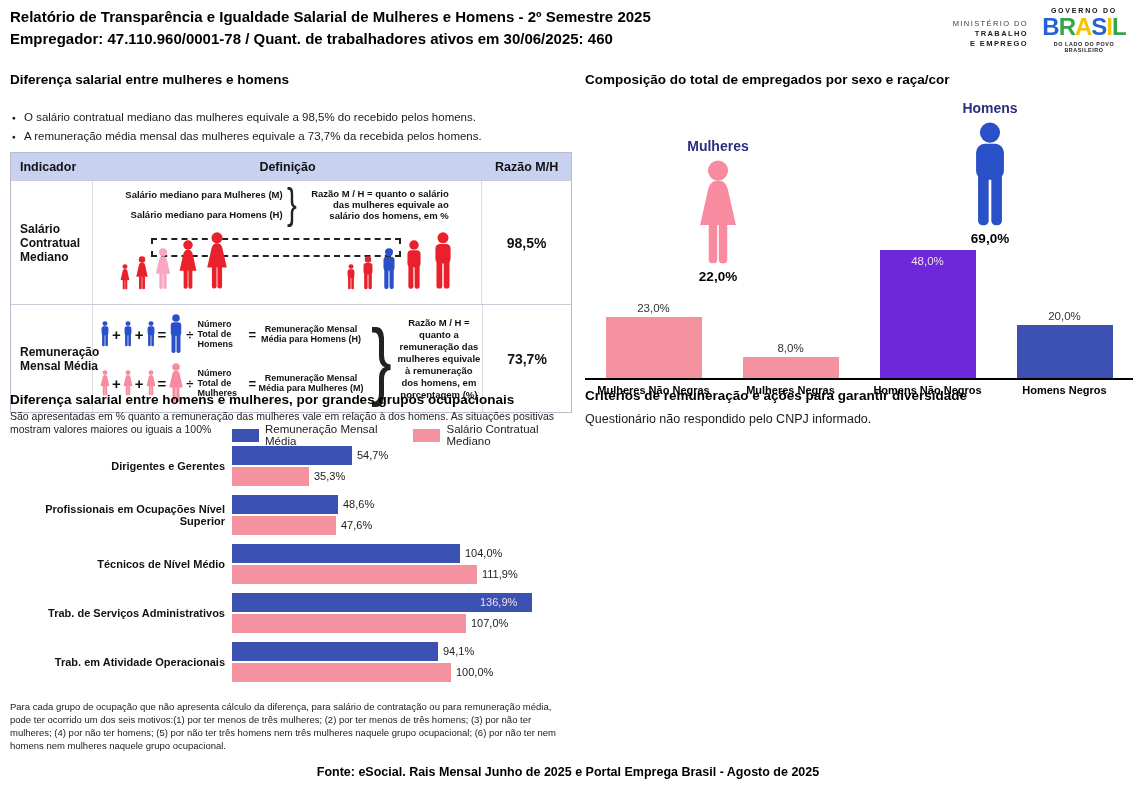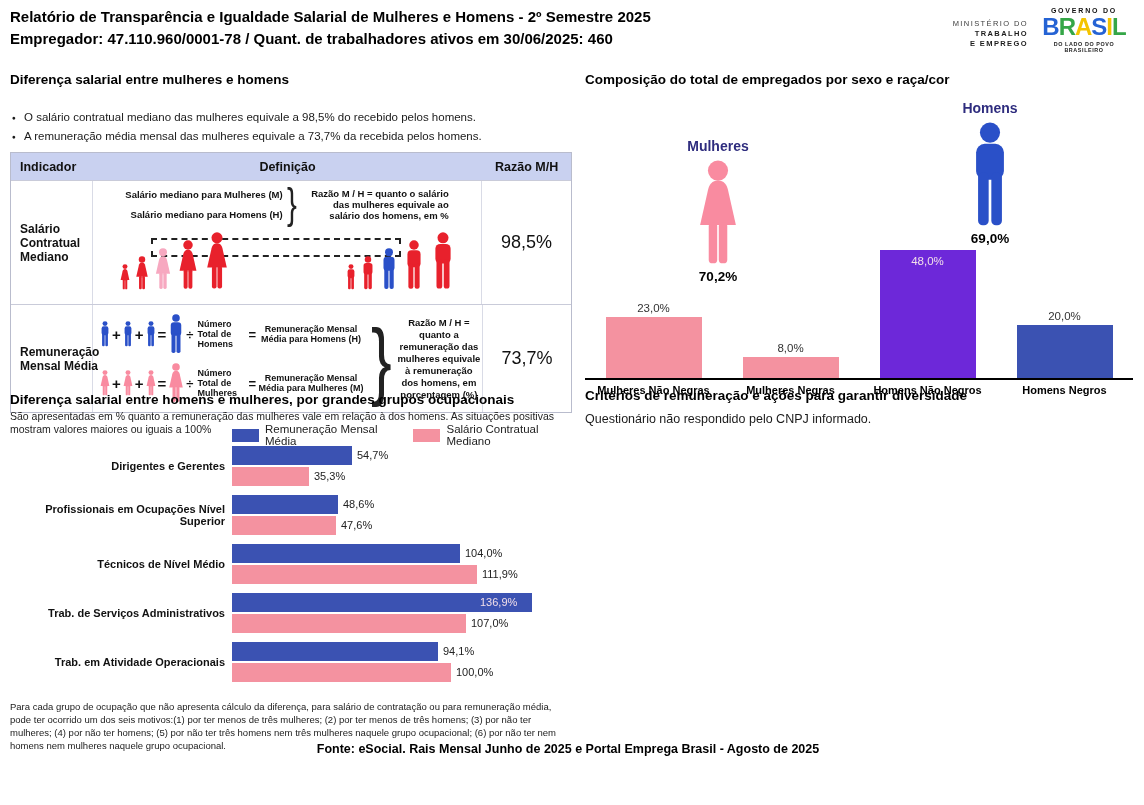--- a/index.html
+++ b/index.html
@@ -28,21 +28,21 @@
   .dtable { margin-top:10px; width:562px; border:1px solid #b9bccd; }
   .thead { display:flex; background:#c9d1f0; height:27px; align-items:center; font-size:12.5px; font-weight:bold; }
   .th-ind { width:82px; padding-left:9px; }
   .th-def { width:390px; text-align:center; }
   .th-ratio { width:89px; text-align:center; }
   .trow { display:flex; border-top:1px solid #c9cbd9; background:#fff; }
   .trow.r1 { height:124px; }
   .trow.r2 { height:108px; }
   .td-ind { width:82px; padding:6px 4px 6px 9px; font-size:12px; font-weight:bold; display:flex; align-items:center; border-right:1px solid #d9dbe6; line-height:14px; }
   .td-def { width:390px; border-right:1px solid #d9dbe6; position:relative; }
-  .td-ratio { width:89px; display:flex; align-items:center; justify-content:center; font-size:18px; font-weight:normal; }
+  .td-ratio { width:89px; display:flex; align-items:center; justify-content:center; font-size:14px; font-weight:bold; }
 
   
   .r1top { display:flex; align-items:center; justify-content:center; margin-top:5px; }
   .r1labels { text-align:right; font-size:9.5px; font-weight:bold; line-height:11px; }
   .r1labels div + div { margin-top:9px; }
   .brace1 { font-size:42px; font-weight:300; line-height:36px; transform:scaleX(0.7); margin:0 2px; color:#222; }
   .r1note { width:148px; font-size:9.5px; font-weight:bold; text-align:right; line-height:11px; }
   .r1picto { position:relative; height:70px; margin-top:2px; }
   .pgroup { position:absolute; bottom:4px; display:flex; align-items:flex-end; gap:3px; }
   .pg-women { left:26px; }
@@ -95,21 +95,21 @@
   .leg-label { font-size:11.5px; color:#222; }
   .occ-chart { position:absolute; left:0; top:54px; width:562px; }
   .occ-row { display:flex; margin-bottom:9px; }
   .occ-label { width:222px; padding-right:7px; text-align:right; font-size:11px; font-weight:bold; line-height:12.5px; display:flex; align-items:center; justify-content:flex-end; height:40px; }
   .occ-bars { position:relative; width:338px; height:40px; }
   .occ-bar { position:absolute; left:0; height:19px; }
   .occ-val { position:absolute; font-size:11px; color:#222; line-height:19px; white-space:nowrap; }
   .occ-val.inside { color:#f2dfe9; }
 
   .footnote { position:absolute; left:10px; top:700px; width:562px; font-size:9.5px; line-height:13px; color:#1a1a1a; }
-  .footer { position:absolute; left:0; top:742px; width:1136px; text-align:center; font-size:12.5px; font-weight:bold; color:#000; }
+  .footer { position:absolute; left:0; top:765px; width:1136px; text-align:center; font-size:12.5px; font-weight:bold; color:#000; }
 </style>
 </head>
 <body>
 
 <svg width="0" height="0" style="position:absolute">
   <symbol id="sym-person-male" viewBox="0 0 36 80">
     <circle cx="18" cy="8" r="7.6"></circle>
     <rect x="7.5" y="16.5" width="21" height="27" rx="6.5"></rect>
     <rect x="9" y="38" width="8" height="40" rx="3.5"></rect>
     <rect x="19" y="38" width="8" height="40" rx="3.5"></rect>
@@ -262,21 +262,21 @@
     </div>
   </div>
 
   <div class="sec2">
     <div class="sec-title">Composição do total de empregados por sexo e raça/cor</div>
     <div class="gender-col gc-f">
       <div class="gender-label">Mulheres</div>
       <svg class="person c-pink gender-icon" width="50" height="106">
           <use href="#sym-person-female"></use>
         </svg>
-      <div class="gender-pct">70,2%</div>
+      <div class="gender-pct">22,0%</div>
     </div>
     <div class="gender-col gc-m">
       <div class="gender-label">Homens</div>
       <svg class="person c-blue gender-icon" width="50" height="106">
           <use href="#sym-person-male"></use>
         </svg>
       <div class="gender-pct">69,0%</div>
     </div>
     <div class="comp-chart">
         <div class="comp-slot">

